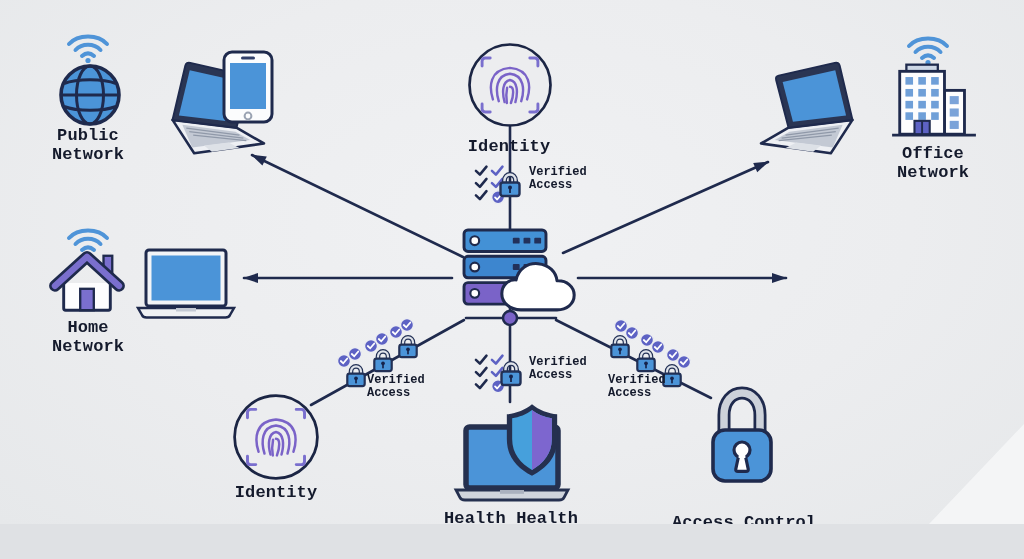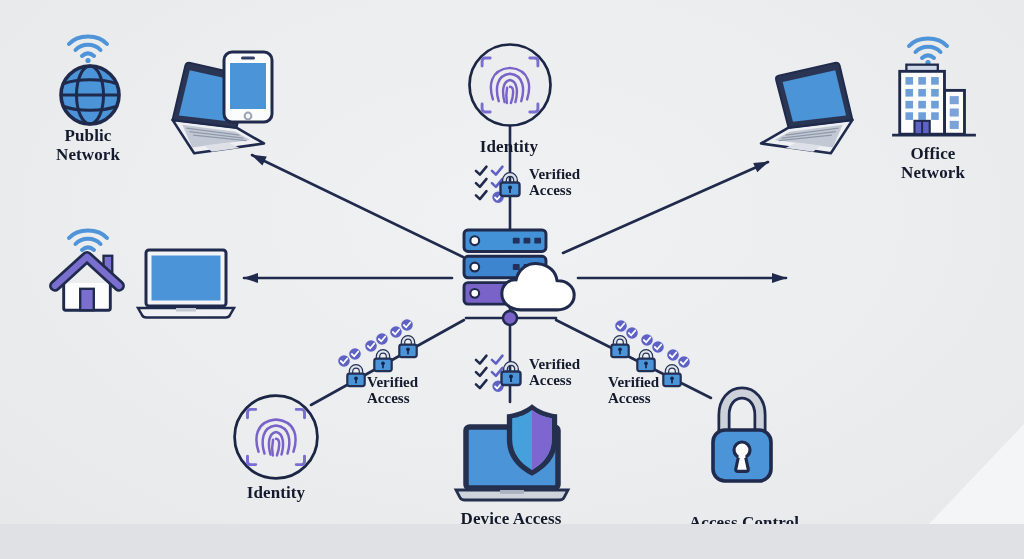--- a/index.html
+++ b/index.html
@@ -12,30 +12,30 @@
     --purple-light:#7a6fce;
     --indigo:#5d62c4;
     --badge-indigo:#6a5cc0;
     --gray-light:#d5dae1;
     --white:#ffffff;
   }
   html,body{margin:0;padding:0;background:#dfe1e4;}
   .canvas{
     position:relative;width:1024px;height:524px;overflow:hidden;
     background:radial-gradient(ellipse at 50% 42%, #f0f1f3 0%, var(--background) 55%, #e6e8ea 100%);
-    font-family:Liberation Serif, serif;
+    font-family:Liberation Mono, monospace;
   }
   .abs{position:absolute;}
   .label{
     font-weight:700;color:var(--text);text-align:center;
     font-size:17px;line-height:1.12;letter-spacing:.1px;
   }
   .va-label{
     font-weight:700;color:var(--text);text-align:left;
-    font-size:15px;line-height:1.08;width:64px;
+    font-size:12px;line-height:1.08;width:64px;
   }
   svg{display:block;overflow:visible;}
   .sn{stroke:var(--outline-navy);}
   .fn{fill:var(--outline-navy);}
   .fb{fill:var(--blue-primary);}
   .fp{fill:var(--purple);}
   .fpl{fill:var(--purple-light);}
   .fw{fill:var(--white);}
   .fi{fill:var(--indigo);}
   .nofill{fill:none;}
@@ -121,20 +121,21 @@
   </div>
   <div class="abs" style="left:48px;top:248px">
     <svg width="78" height="68" viewBox="0 0 80 70">
       <rect x="57" y="8" width="9" height="18" class="fpl sn" stroke-width="2.4"></rect>
       <path d="M16 36 V62 Q16 64 18 64 H62 Q64 64 64 62 V36" fill="#fdfdfe" class="sn" stroke-width="3"></path>
       <path d="M7 39 L40 9 L73 39" fill="none" class="sn" stroke-width="12" stroke-linejoin="round" stroke-linecap="round"></path>
       <path d="M7 39 L40 9 L73 39" fill="none" stroke="var(--purple-light)" stroke-width="6.5" stroke-linejoin="round" stroke-linecap="round"></path>
       <rect x="33" y="42" width="14" height="22" class="fpl sn" stroke-width="2.4"></rect>
     </svg>
   </div>
+  <div class="abs label" style="left:43px;top:318px;width:90px">Home Network</div>
   <div class="abs" style="left:136px;top:248px">
     <svg width="100" height="70" viewBox="0 0 100 70">
       <rect x="10" y="2" width="80" height="56" rx="3" fill="#f2f4f7" class="sn" stroke-width="3"></rect>
       <rect x="15.5" y="7.5" width="69" height="45" class="fb"></rect>
       <path d="M2 60 H98 L94 67 Q93 69.5 89.5 69.5 H10.5 Q7 69.5 6 67 Z" fill="#eef0f3" class="sn" stroke-width="2.5"></path>
       <rect x="40" y="60" width="20" height="3.5" fill="#c3c9d4"></rect>
     </svg>
   </div>
 
   <div class="abs" style="left:762px;top:56px;transform:scaleX(-1)">
@@ -356,21 +357,21 @@
       <defs>
           <clipPath id="shr">
             <rect x="31" y="0" width="31" height="78"></rect>
           </clipPath>
         </defs>
       <path d="M31 2 C24 8 14 11.5 5 12.5 V38 C5 57 16 68 31 76 C46 68 57 57 57 38 V12.5 C48 11.5 38 8 31 2 Z" fill="#25304f"></path>
       <path d="M31 8 C25.5 12.5 17.5 15.5 10.5 16.5 V38 C10.5 53.5 19.5 63 31 70 C42.5 63 51.5 53.5 51.5 38 V16.5 C44.5 15.5 36.5 12.5 31 8 Z" fill="#46a0dc"></path>
       <path d="M31 8 C25.5 12.5 17.5 15.5 10.5 16.5 V38 C10.5 53.5 19.5 63 31 70 C42.5 63 51.5 53.5 51.5 38 V16.5 C44.5 15.5 36.5 12.5 31 8 Z" fill="#7d66cf" clip-path="url(#shr)"></path>
     </svg>
   </div>
-  <div class="abs label" style="left:441px;top:509px;width:140px">Device Access</div>
+  <div class="abs label" style="left:441px;top:509px;width:140px">Health Health</div>
 
   <div class="abs" style="left:609px;top:335px">
     <svg width="22" height="24" viewBox="0 0 24 26">
         <path d="M6.5 11 V8.5 C6.5 4.8 9 2.5 12 2.5 C15 2.5 17.5 4.8 17.5 8.5 V11" fill="none" stroke="#223055" stroke-width="5" stroke-linecap="round"></path>
         <path d="M6.5 11 V8.5 C6.5 4.8 9 2.5 12 2.5 C15 2.5 17.5 4.8 17.5 8.5 V11" fill="none" stroke="#dfe3ea" stroke-width="2.4" stroke-linecap="round"></path>
         <rect x="2.5" y="10.5" width="19" height="13.5" rx="2.5" class="fb" stroke="#223055" stroke-width="2.4"></rect>
         <circle cx="12" cy="15.5" r="2" fill="#16234a"></circle>
         <rect x="11.1" y="16.5" width="1.8" height="4.5" fill="#16234a"></rect>
       </svg>
   </div>

